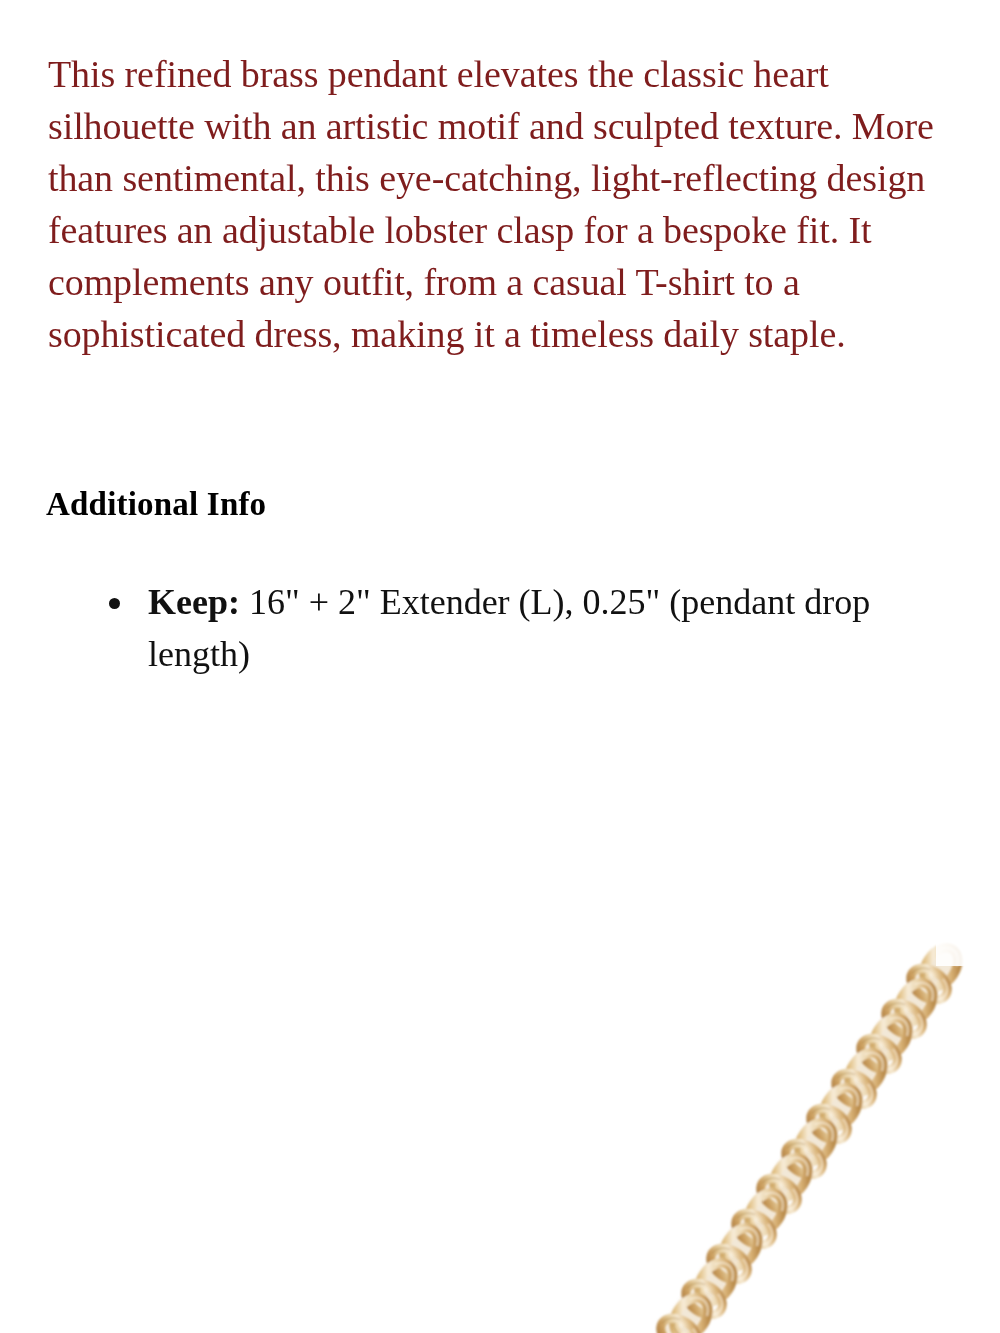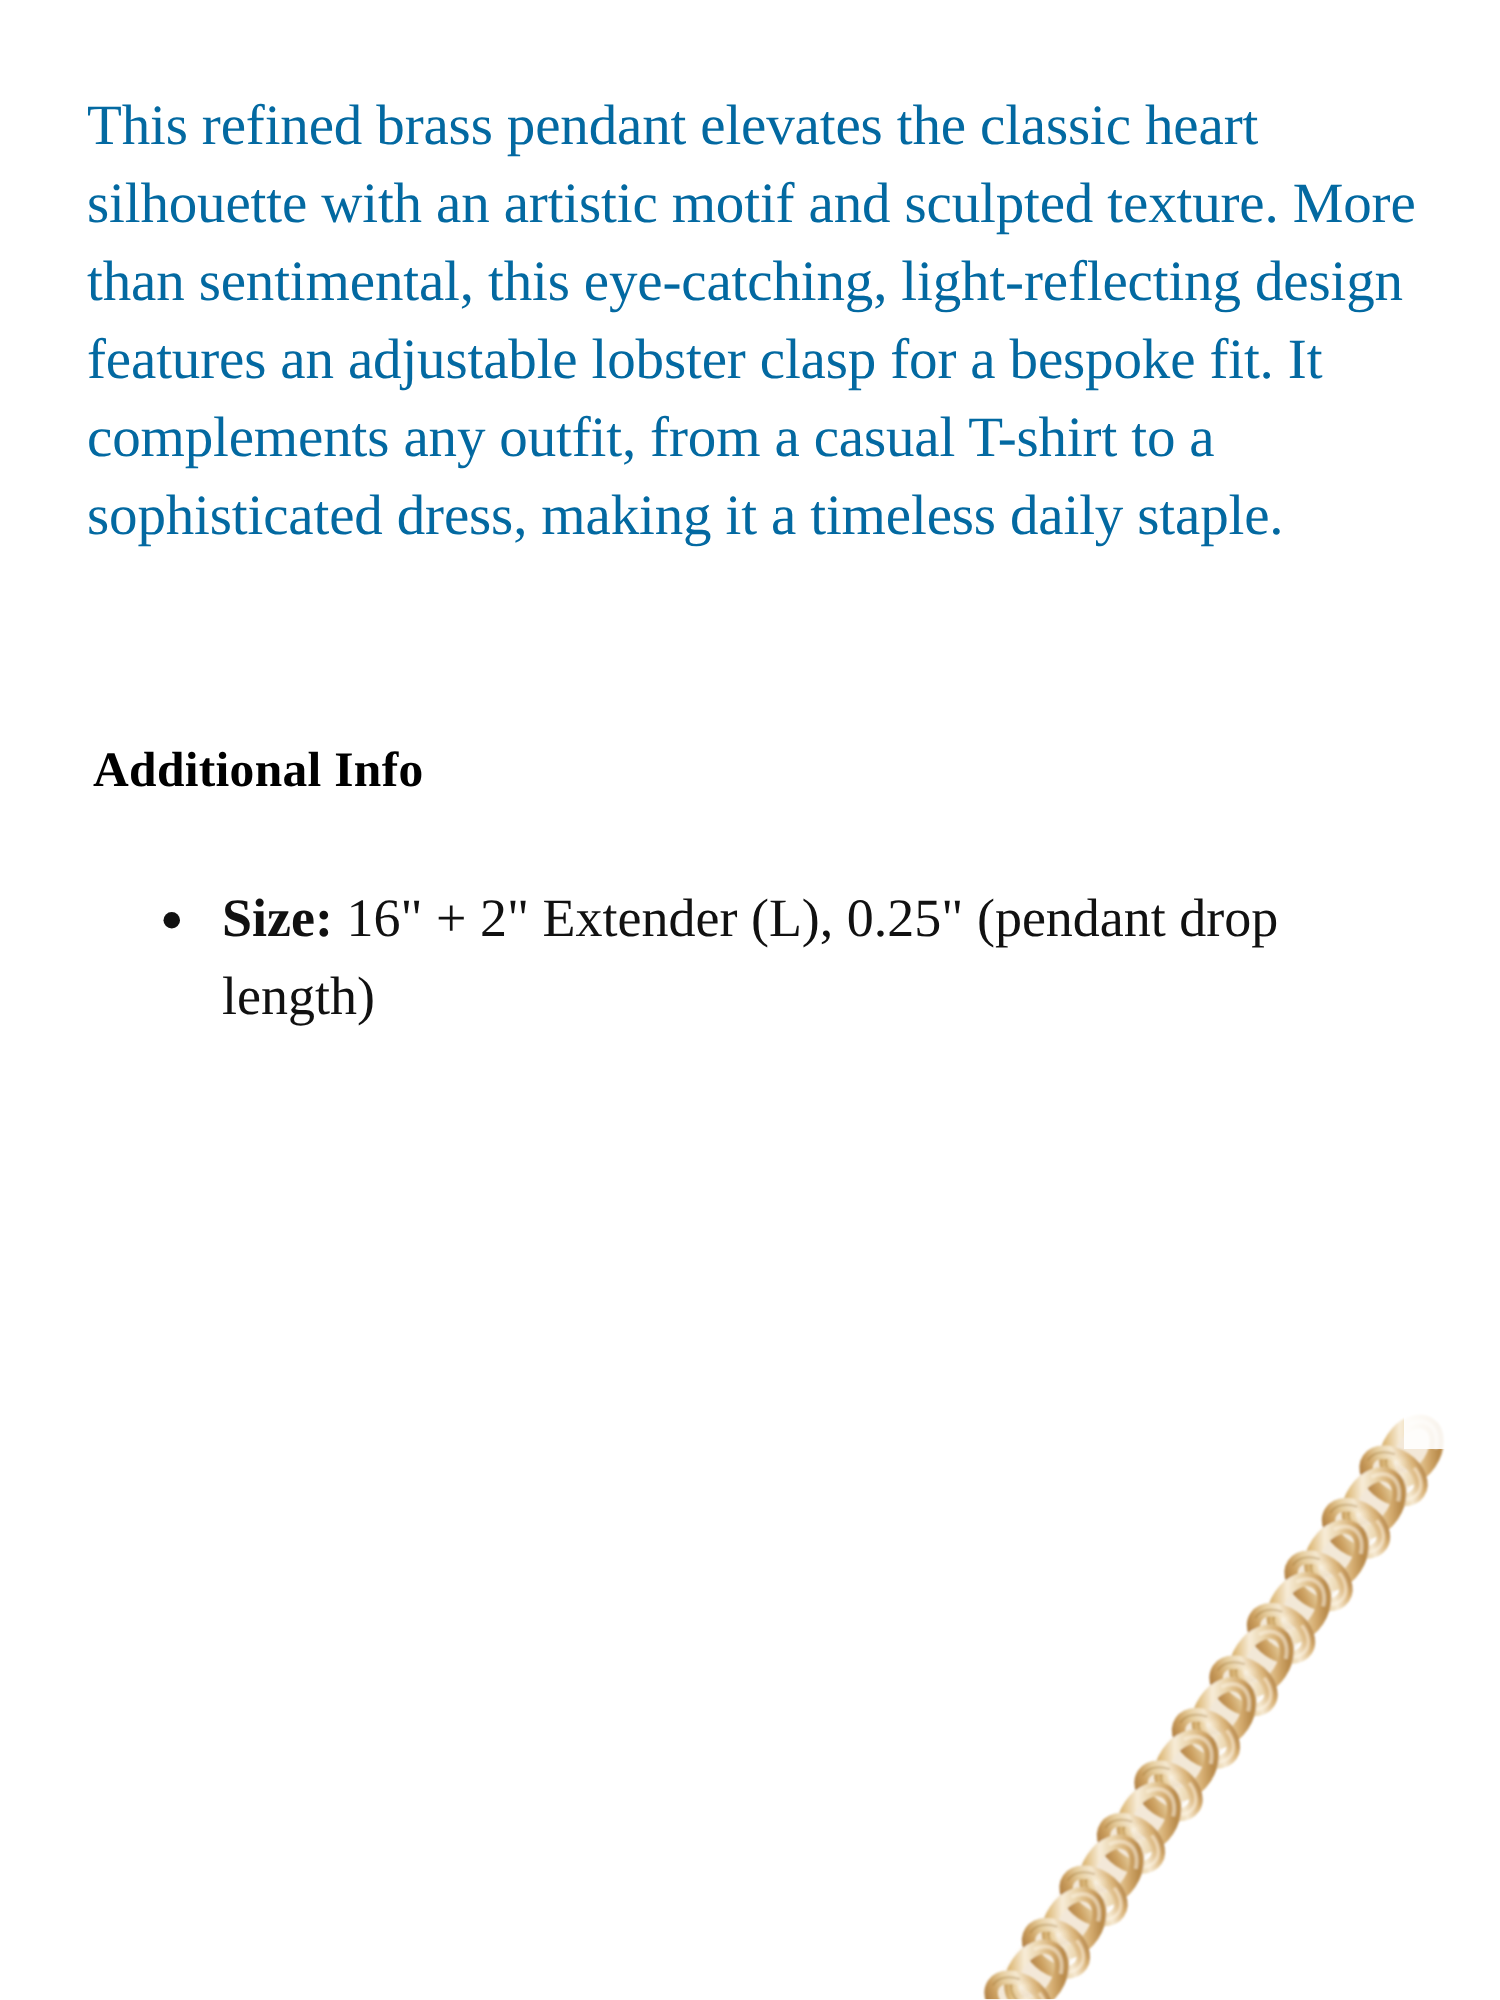--- a/index.html
+++ b/index.html
@@ -23,32 +23,32 @@
     height: 1333px;
     box-sizing: border-box;
     padding: 46px 44px 0 46px;
   }
 
   
   .intro {
     font-size: 38px;
     line-height: 52px;
     letter-spacing: -0.1px;
-    margin: 12px;
+    margin: 2px;
     padding: 0;
     max-width: 915px;
-    color: #0369a1;
+    color: #7f1d1d;
   }
 
   
   .section-heading {
     font-size: 33px;
     font-weight: bold;
     line-height: 40px;
-    margin: 16px;
+    margin: 0;
     padding: 0;
     margin-top: 124px;
     letter-spacing: 0.2px;
     color: #000000;
   }
 
   
   .info-list {
     list-style: none;
     margin: 0;
@@ -99,21 +99,21 @@
 
 <div class="page">
 
   <p class="intro">This refined brass pendant elevates the classic heart silhouette with an artistic motif and sculpted texture. More than sentimental, this eye-catching, light-reflecting design features an adjustable lobster clasp for a bespoke fit. It complements any outfit, from a casual T-shirt to a sophisticated dress, making it a timeless daily staple.</p>
 
   <h2 class="section-heading">Additional Info</h2>
 
   <ul class="info-list">
     <li class="info-item">
       <span class="bullet-dot"></span>
-      <span class="item-term">Size:</span>
+      <span class="item-term">Keep:</span>
       <span class="item-desc">16" + 2" Extender (L), 0.25" (pendant drop length)</span>
     </li>
   </ul>
 
   <div class="chain-figure">
     <svg width="360" height="393" viewBox="0 0 360 393" xmlns="http://www.w3.org/2000/svg">
       <defs>
         <linearGradient id="gLink" x1="0%" y1="0%" x2="100%" y2="100%">
           <stop offset="0%" stop-color="#B98B4B"></stop>
           <stop offset="14%" stop-color="#E0BE80"></stop>

